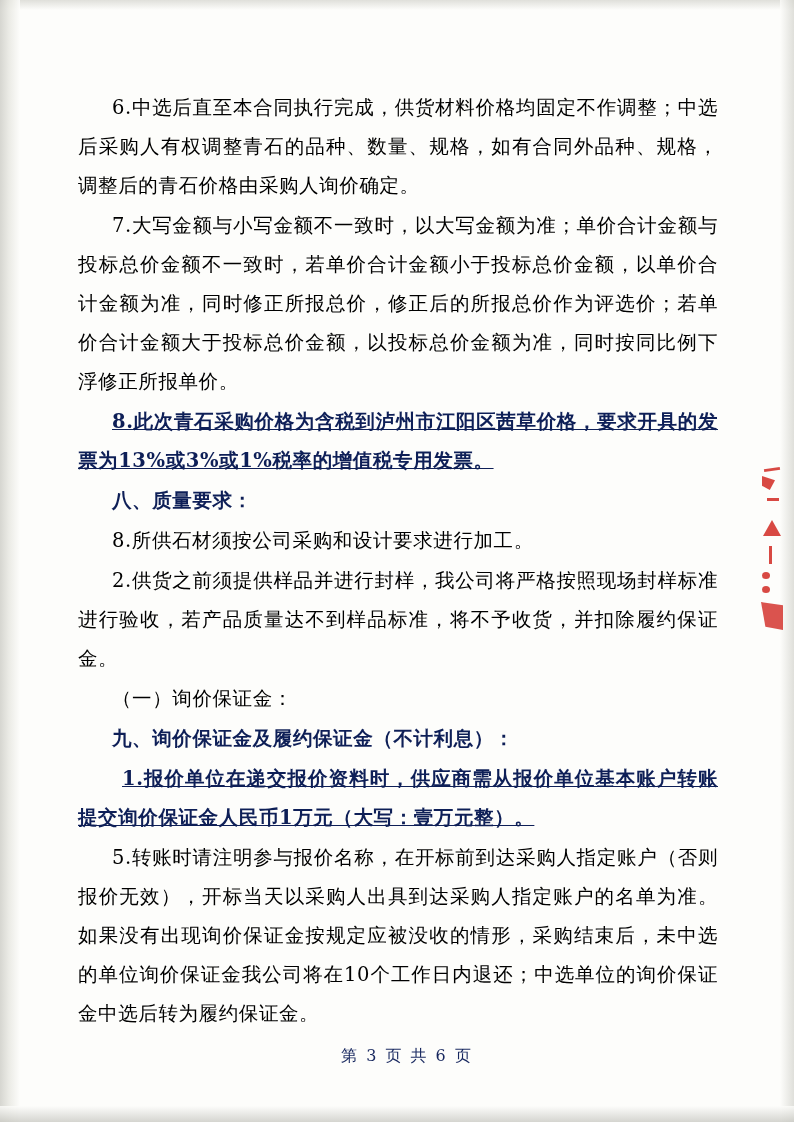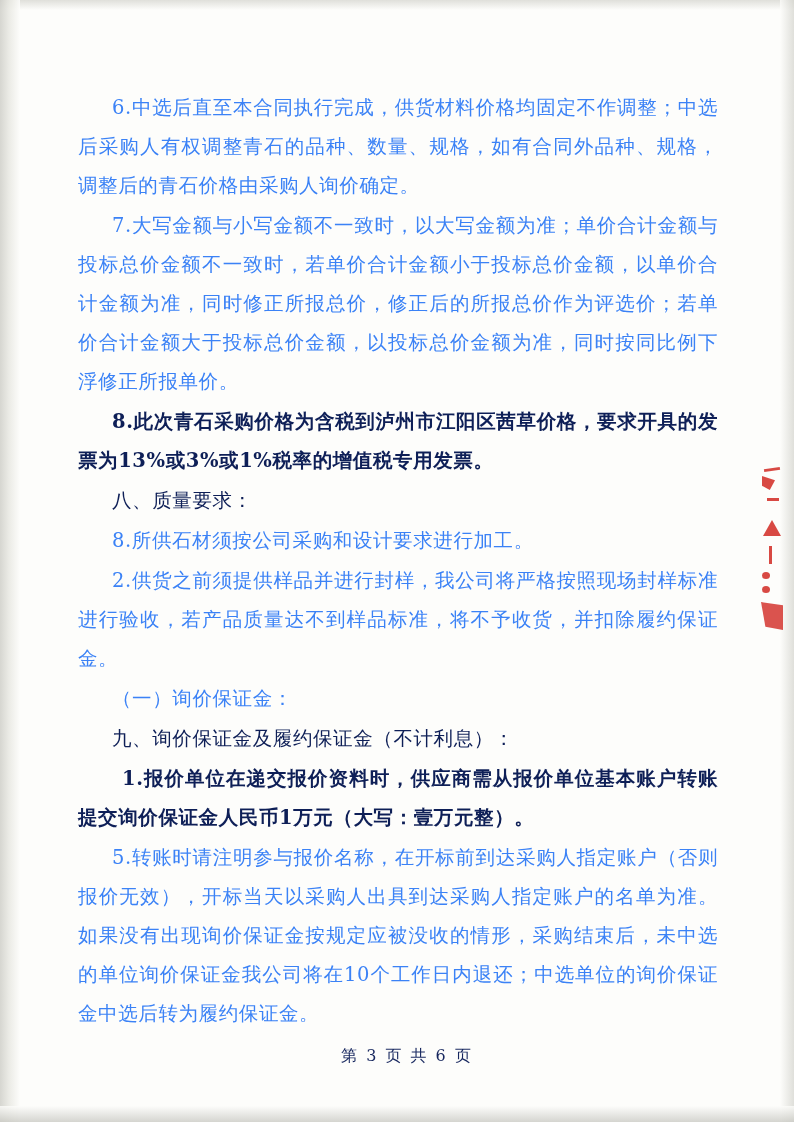--- a/index.html
+++ b/index.html
@@ -62,35 +62,36 @@
 
   
   .content {
     position: absolute;
     left: 78px;
     top: 88px;
     width: 640px;
   }
 
   .para {
-    color: #3b82f6;
+    color: #000000;
     font-size: 19.5px;
     line-height: 39px;
     letter-spacing: .6px;
     text-align: justify;
     text-justify: inter-character;
     margin: 0 0 1px 0;
     text-indent: 34px;
   }
   .para.bold {
     font-weight: 700;
     color: #0e1f57;
+    text-decoration: underline;
   }
   .para.heading {
-    font-weight: 400;
+    font-weight: 700;
     color: #0e1f57;
     text-indent: 34px;
   }
   .para.indent-wide {
     text-indent: 44px;
   }
 
   
   .footer {
     position: absolute;

